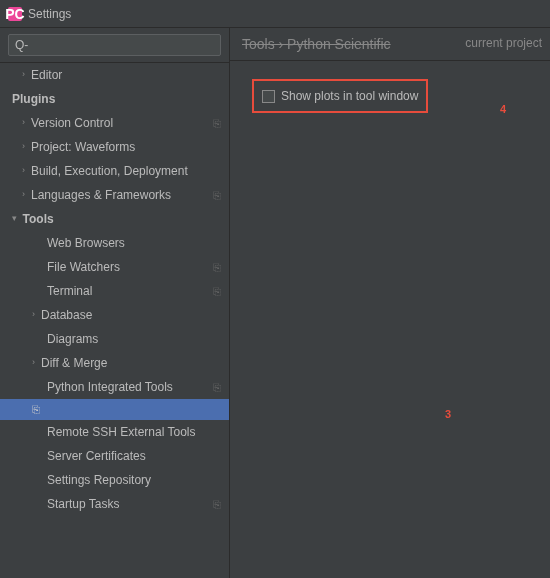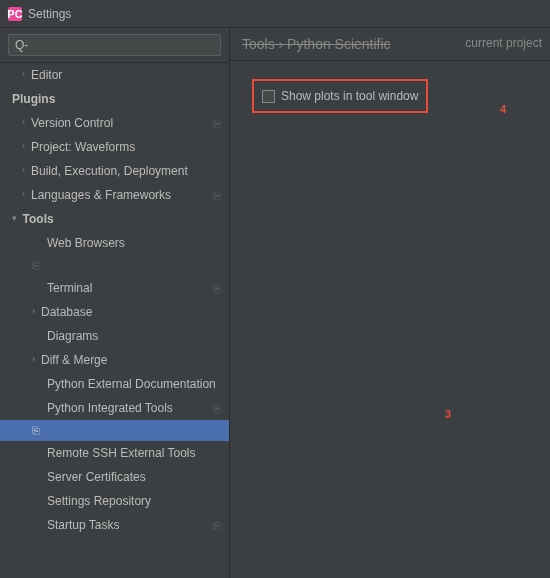--- a/index.html
+++ b/index.html
@@ -24,21 +24,21 @@
     }
     .title-bar-icon {
       width: 14px;
       height: 14px;
       margin-right: 6px;
       background: #ec4899;
       border-radius: 2px;
       display: flex;
       align-items: center;
       justify-content: center;
-      font-size: 11px;
+      font-size: 14px;
       color: white;
       font-weight: bold;
       flex-shrink: 0;
     }
     .title-bar-text {
       font-size: 12px;
       color: #bbb;
     }
 
     
@@ -238,20 +238,24 @@
             <span style="font-weight: bold;">Tools</span>
           </span>
         </div>
         <div class="sidebar-item" style="padding-left: 32px;">
           <span style="display: flex; align-items: center; gap: 3px;">
             <span style="width: 12px;"></span>
             <span>Web Browsers</span>
           </span>
         </div>
         <div class="sidebar-item" style="padding-left: 32px;">
+          <span style="display: flex; align-items: center; gap: 3px;">
+            <span style="width: 12px;"></span>
+            <span>File Watchers</span>
+          </span>
           <span class="icon-copy" style="font-size: 10px; color: rgb(102, 102, 102);">⎘</span>
         </div>
         <div class="sidebar-item" style="padding-left: 32px;">
           <span style="display: flex; align-items: center; gap: 3px;">
             <span style="width: 12px;"></span>
             <span>Terminal</span>
           </span>
           <span class="icon-copy" style="font-size: 10px; color: rgb(102, 102, 102);">⎘</span>
         </div>
         <div class="sidebar-item" style="padding-left: 32px;">
@@ -263,26 +267,20 @@
         <div class="sidebar-item" style="padding-left: 32px;">
           <span style="display: flex; align-items: center; gap: 3px;">
             <span style="width: 12px;"></span>
             <span>Diagrams</span>
           </span>
         </div>
         <div class="sidebar-item" style="padding-left: 32px;">
           <span style="display: flex; align-items: center; gap: 3px;">
             <span class="chevron">›</span>
             <span>Diff &amp; Merge</span>
-          </span>
-        </div>
-        <div class="sidebar-item" style="padding-left: 32px;">
-          <span style="display: flex; align-items: center; gap: 3px;">
-            <span style="width: 12px;"></span>
-            <span>Python External Documentation</span>
           </span>
         </div>
         <div class="sidebar-item" style="padding-left: 32px;">
           <span style="display: flex; align-items: center; gap: 3px;">
             <span style="width: 12px;"></span>
             <span>Python Integrated Tools</span>
           </span>
           <span class="icon-copy" style="font-size: 10px; color: rgb(102, 102, 102);">⎘</span>
         </div>
         <div class="sidebar-item selected-highlight" style="padding-left: 32px;">

